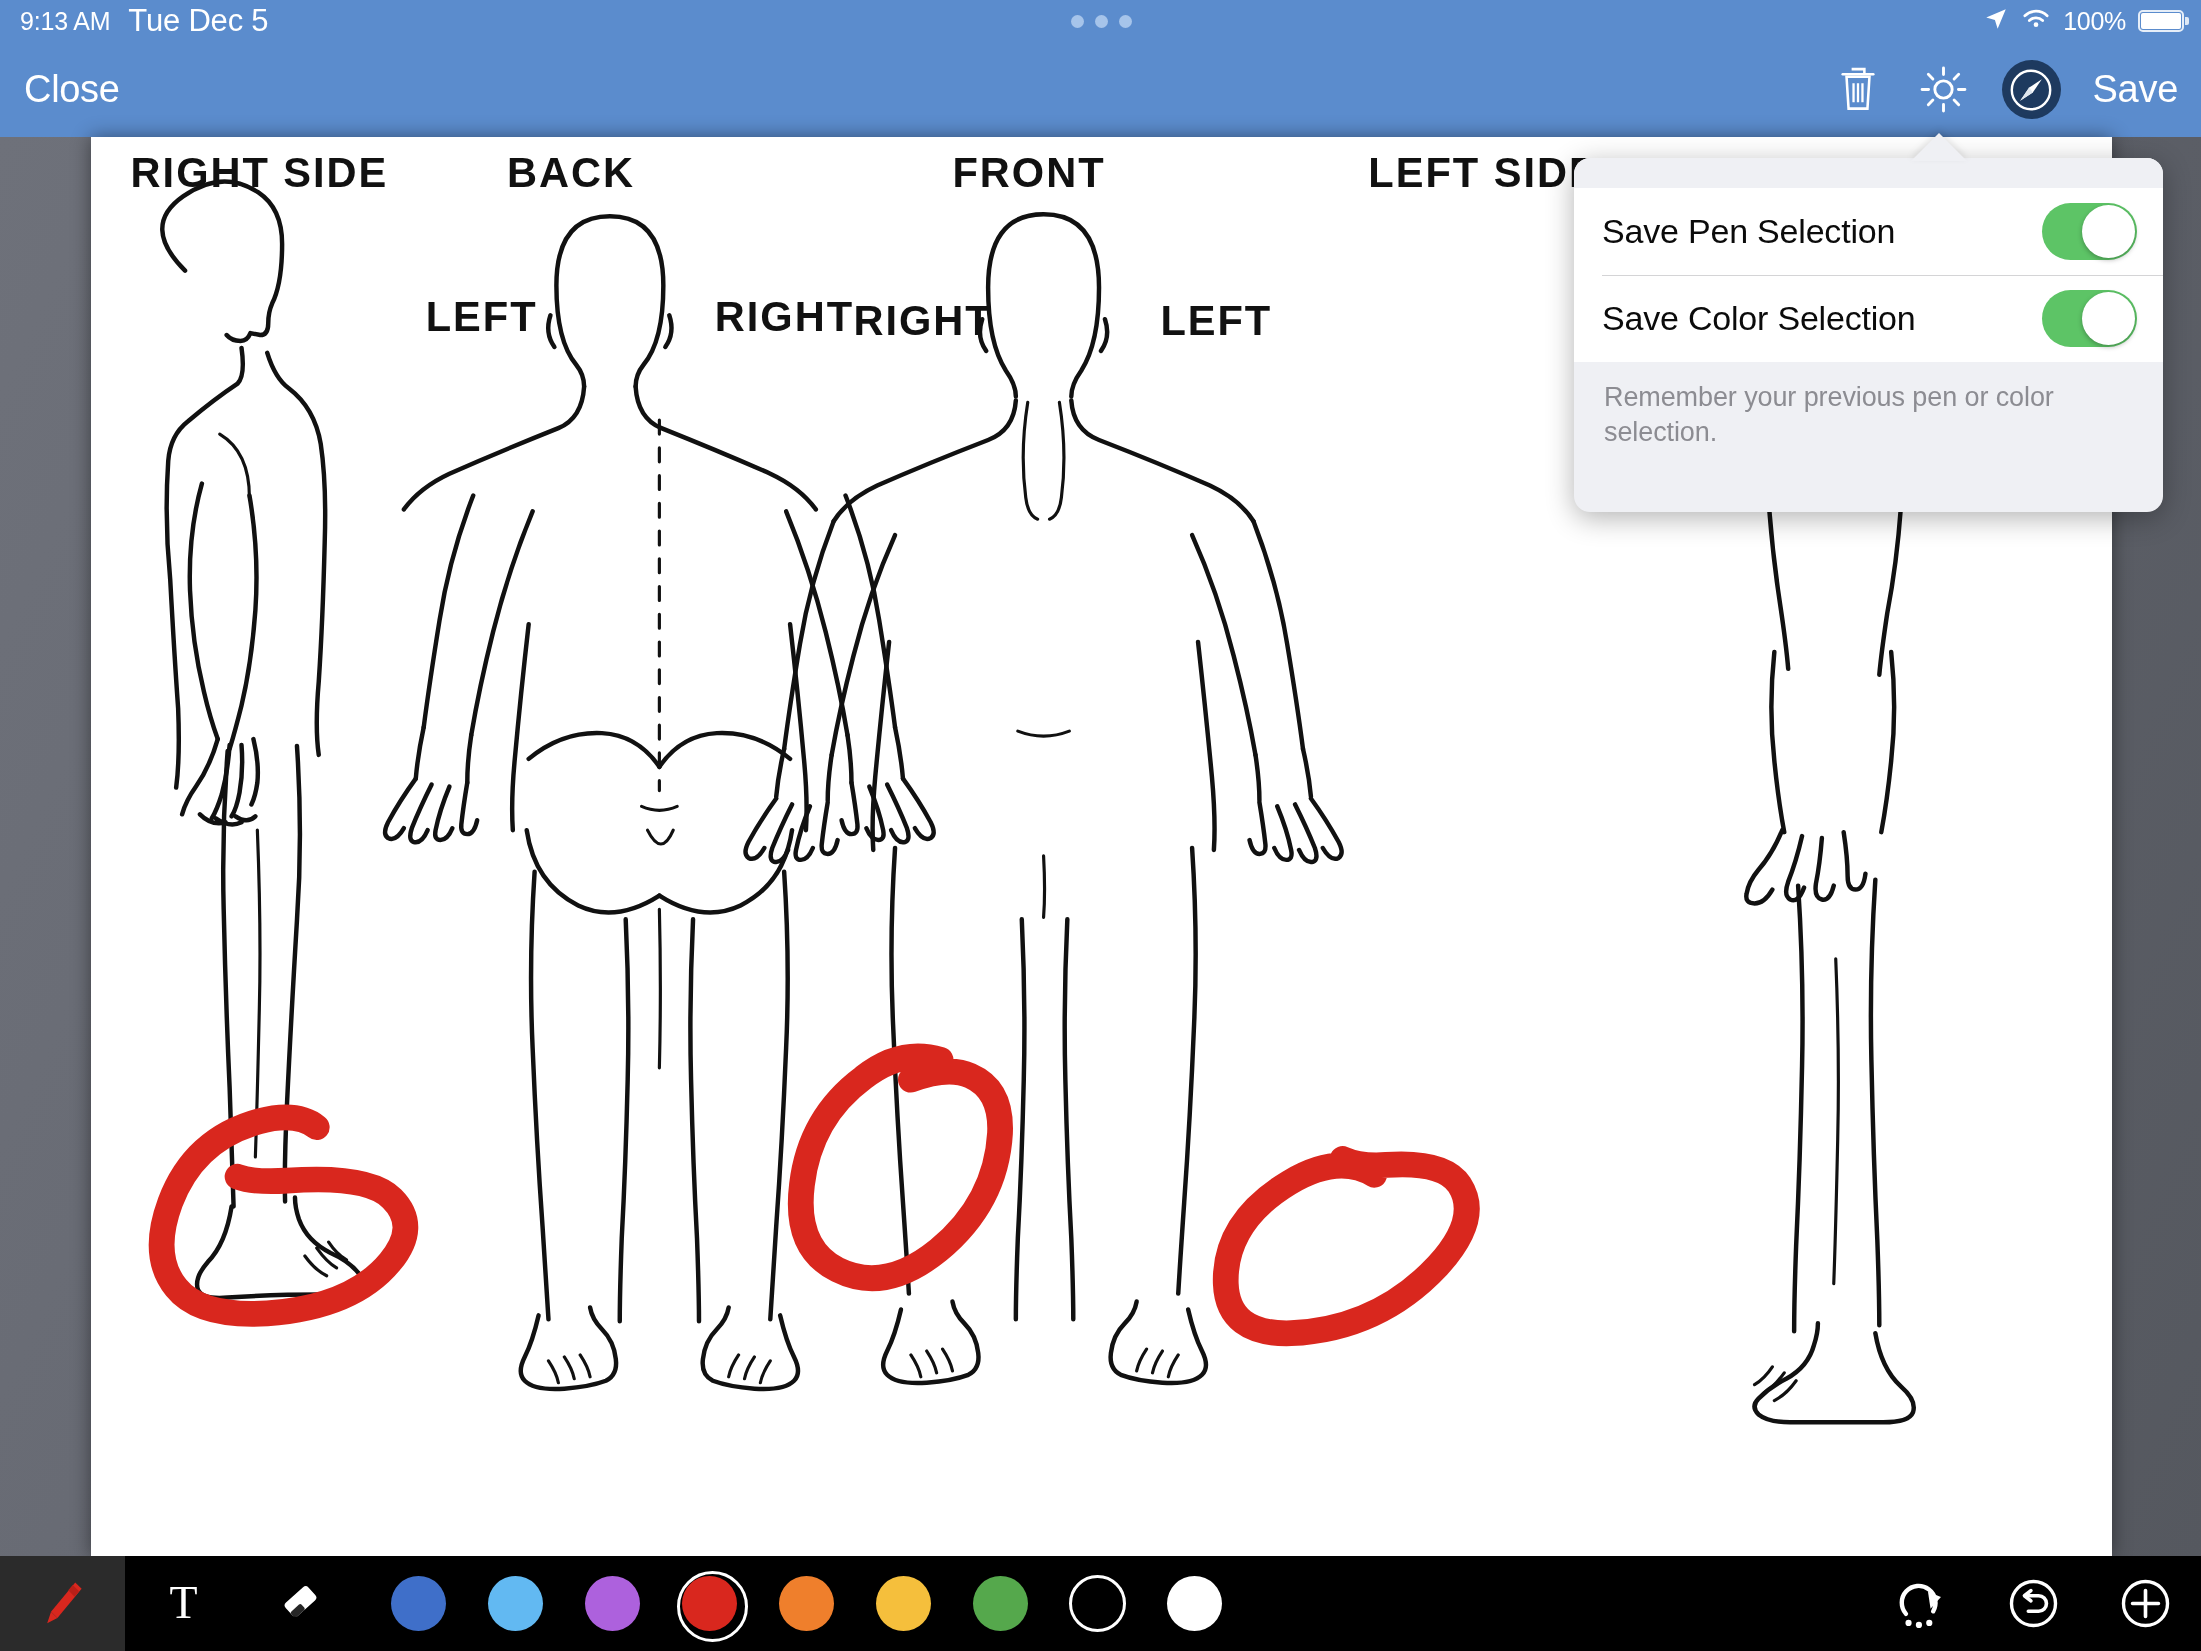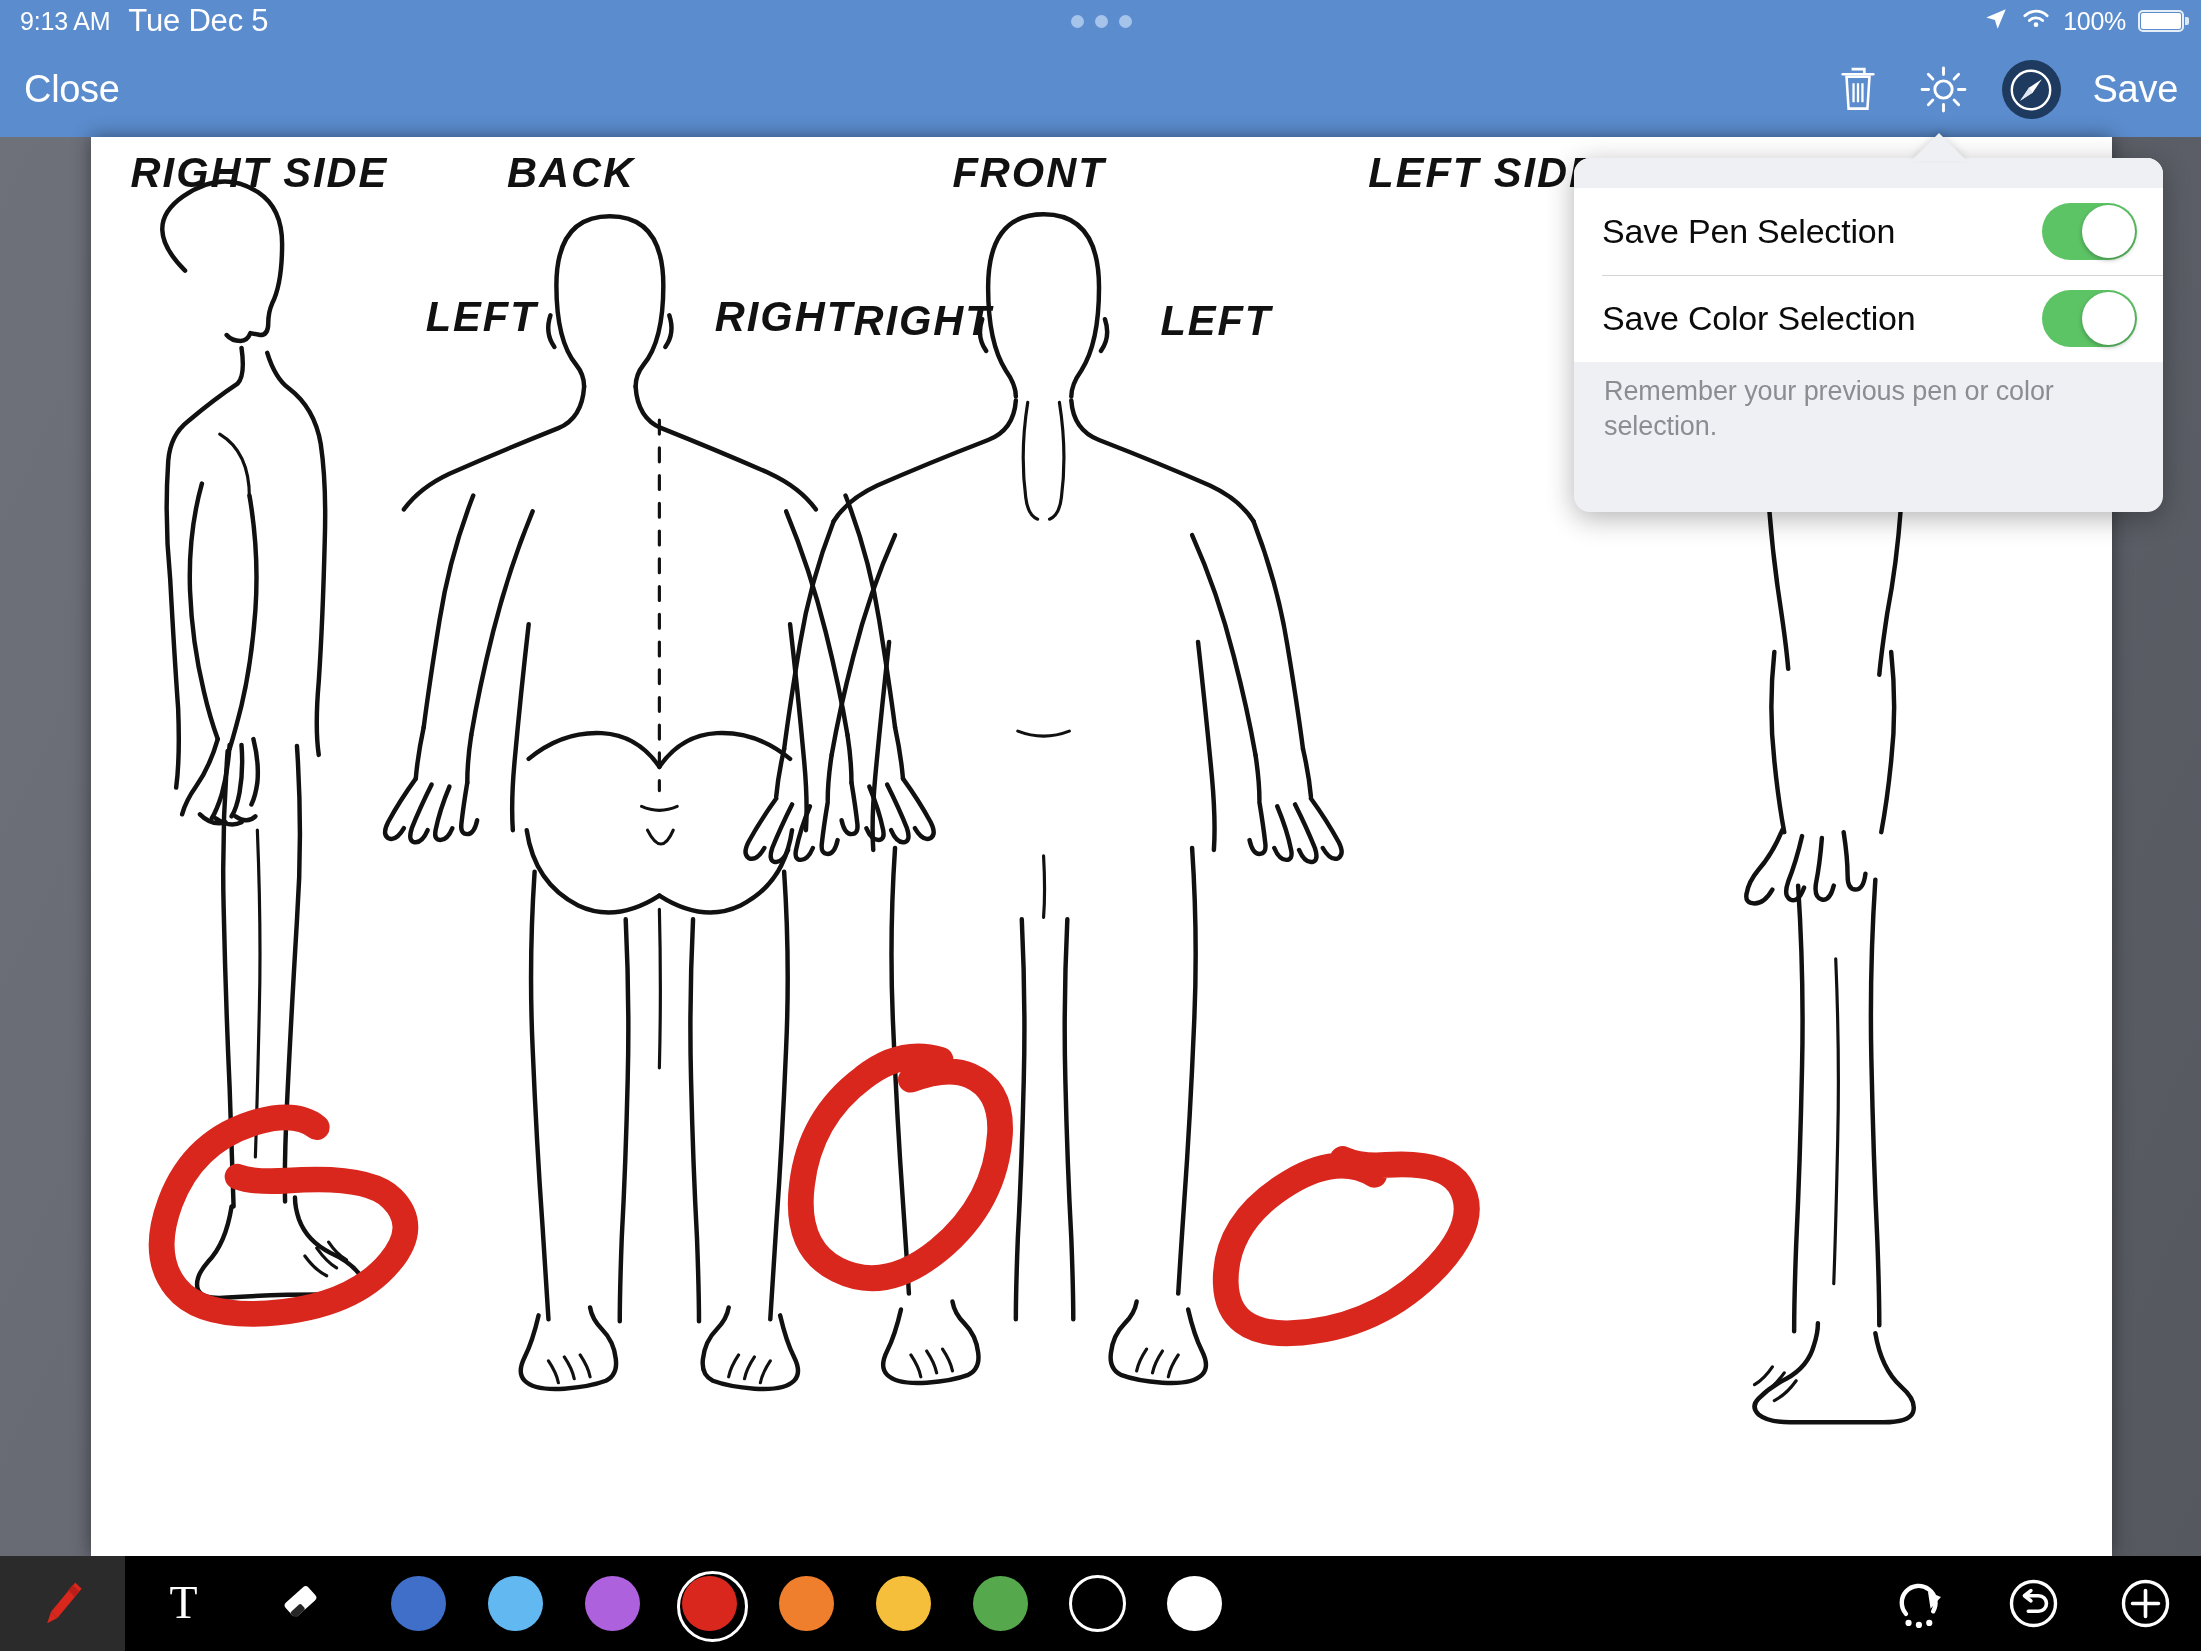--- a/index.html
+++ b/index.html
@@ -63,21 +63,20 @@
     position: absolute; top: 137px; left: 0;
     width: 2202px; height: 1420px;
     background: linear-gradient(115deg,#6e717a 0%, #63666f 45%, #55585f 100%);
   }
   .canvas {
     position: absolute; left: 91px; top: 0px;
     width: 2021px; height: 1420px;
     background: #ffffff;
     box-shadow: 0 0 18px rgba(0,0,0,.45);
     overflow: hidden;
-    font-style: italic;
   }
   .canvas svg { display: block; width: 100%; height: 100%; }
 
   
   .popover {
     position: absolute;
     left: 1574px; top: 158px;
     width: 589px; height: 354px;
     background: #eff0f4;
     border-radius: 16px;
@@ -108,21 +107,21 @@
   .toggle {
     width: 95px; height: 57px; border-radius: 29px;
     background: #5dc466; position: relative; cursor: pointer; flex: none;
   }
   .toggle .knob {
     position: absolute; top: 2px; left: 40px;
     width: 53px; height: 53px; border-radius: 50%;
     background: #fff; box-shadow: 0 2px 5px rgba(0,0,0,.28);
   }
   .pop-foot {
-    padding: 12px 30px 0 30px;
+    padding: 18px 30px 0 30px;
     font-size: 27px; line-height: 1.28; color: #8c8c92;
     letter-spacing: -0.1px;
   }
 
   
   .toolbar {
     position: absolute; left: 0; top: 1556px;
     width: 2202px; height: 95px;
     background: #000000;
     display: flex; align-items: center;

